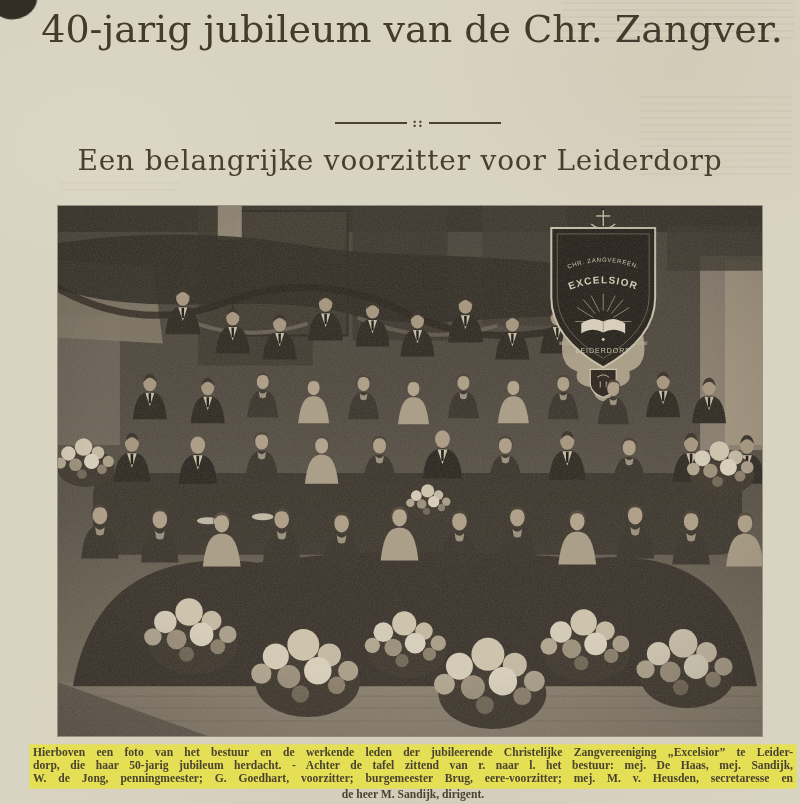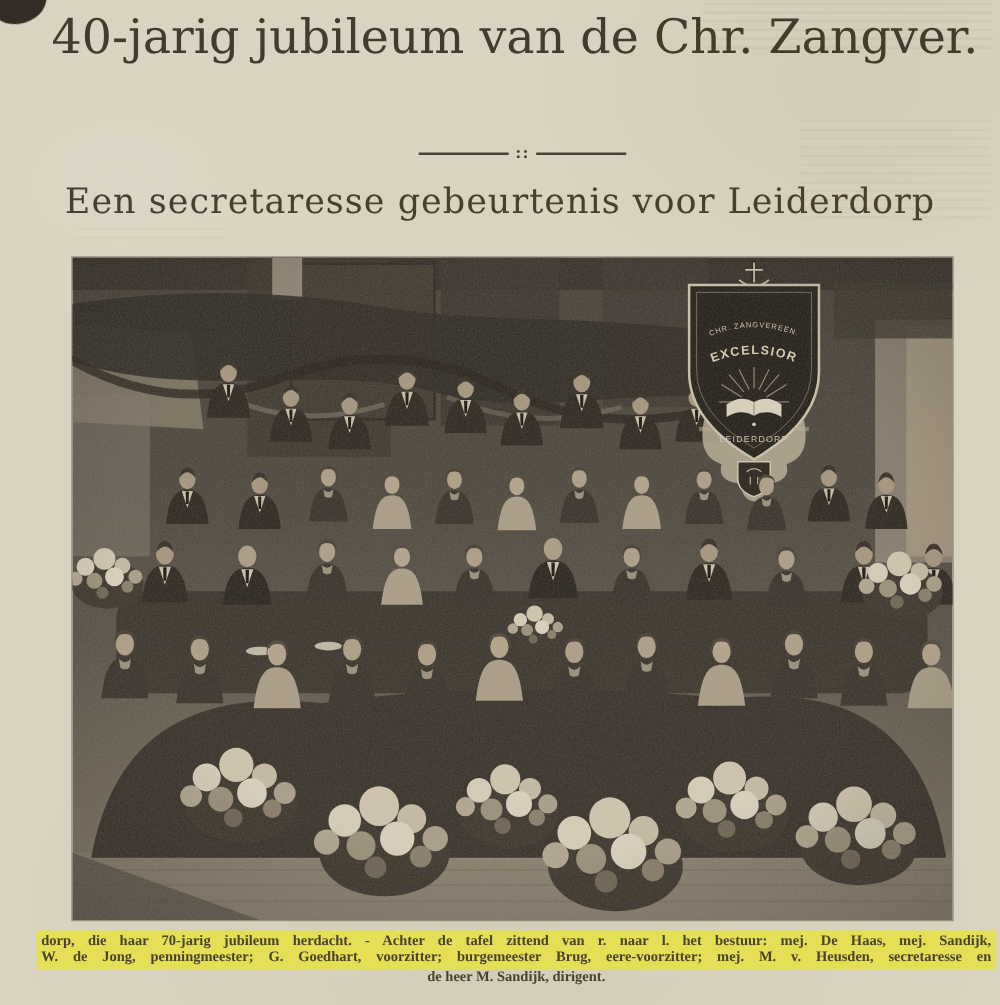--- a/index.html
+++ b/index.html
@@ -85,21 +85,21 @@
   <div class="headline">
     <div class="l1">40-jarig jubileum van de Chr. Zangver.</div>
   </div>
 
   <div class="divider">
     <div class="bar"></div>
     <div class="glyph">::</div>
     <div class="bar"></div>
   </div>
 
-  <div class="subheadline">Een secretaresse gebeurtenis voor Leiderdorp</div>
+  <div class="subheadline">Een belangrijke voorzitter voor Leiderdorp</div>
 
   <div class="photo">
     <svg viewBox="0 0 705 532" preserveAspectRatio="none">
       <defs>
         <linearGradient id="bg" x1="0" y1="0" x2="0" y2="1">
           <stop offset="0" stop-color="#453f37"></stop>
           <stop offset=".35" stop-color="#4a443b"></stop>
           <stop offset=".58" stop-color="#575045"></stop>
           <stop offset=".78" stop-color="#6e6557"></stop>
           <stop offset="1" stop-color="#8a8070"></stop>
@@ -302,19 +302,20 @@
         <use href="#bq" transform="translate(630 452) scale(1.3)"></use>
       </g>
 
       <rect width="705" height="532" fill="url(#vig)"></rect>
       <rect width="705" height="532" filter="url(#noise)"></rect>
     </svg>
   </div>
 
   <div class="caption">
     <div class="cap-hl">
-      <div class="cap-line">dorp, die haar 70-jarig jubileum herdacht. - Achter de tafel zittend van r. naar l. het bestuur: mej. De Haas, mej. Sandijk,</div>
+      <div class="cap-line">Hierboven een foto van het bestuur en de werkende leden der jubileerende Christelijke Zangvereeniging „Excelsior” te Leider-</div>
+      <div class="cap-line">dorp, die haar 50-jarig jubileum herdacht. - Achter de tafel zittend van r. naar l. het bestuur: mej. De Haas, mej. Sandijk,</div>
       <div class="cap-line">W. de Jong, penningmeester; G. Goedhart, voorzitter; burgemeester Brug, eere-voorzitter; mej. M. v. Heusden, secretaresse en</div>
     </div>
     <div class="cap-last">de heer M. Sandijk, dirigent.</div>
   </div>
 
 </div>
 
 </body></html>

